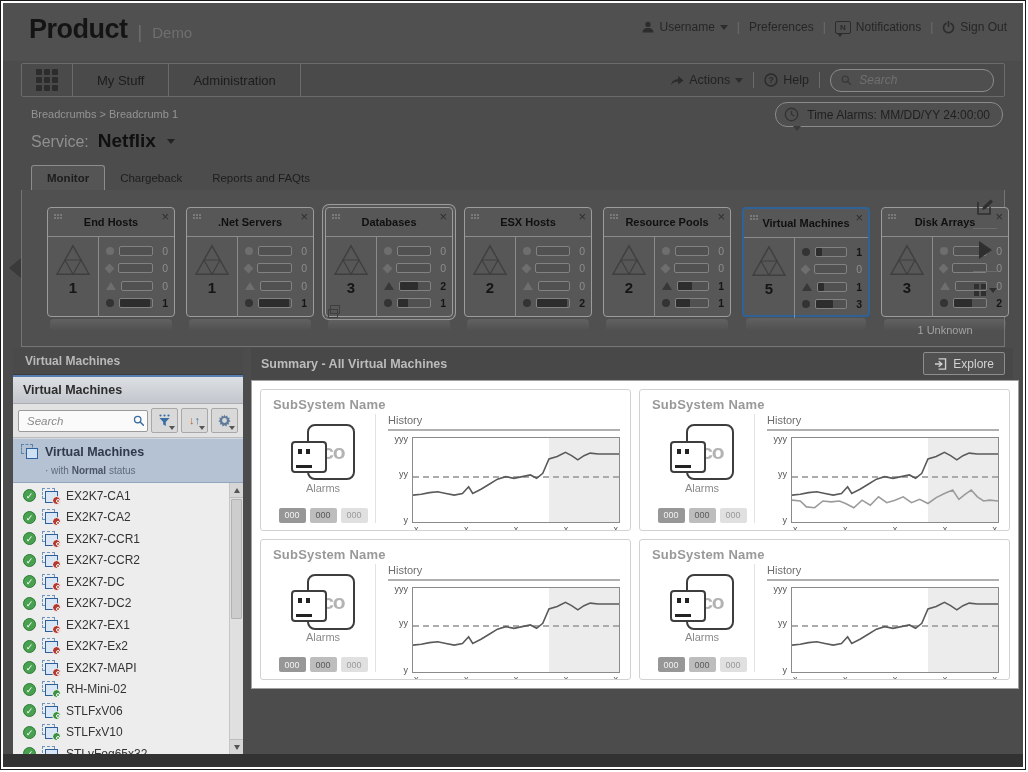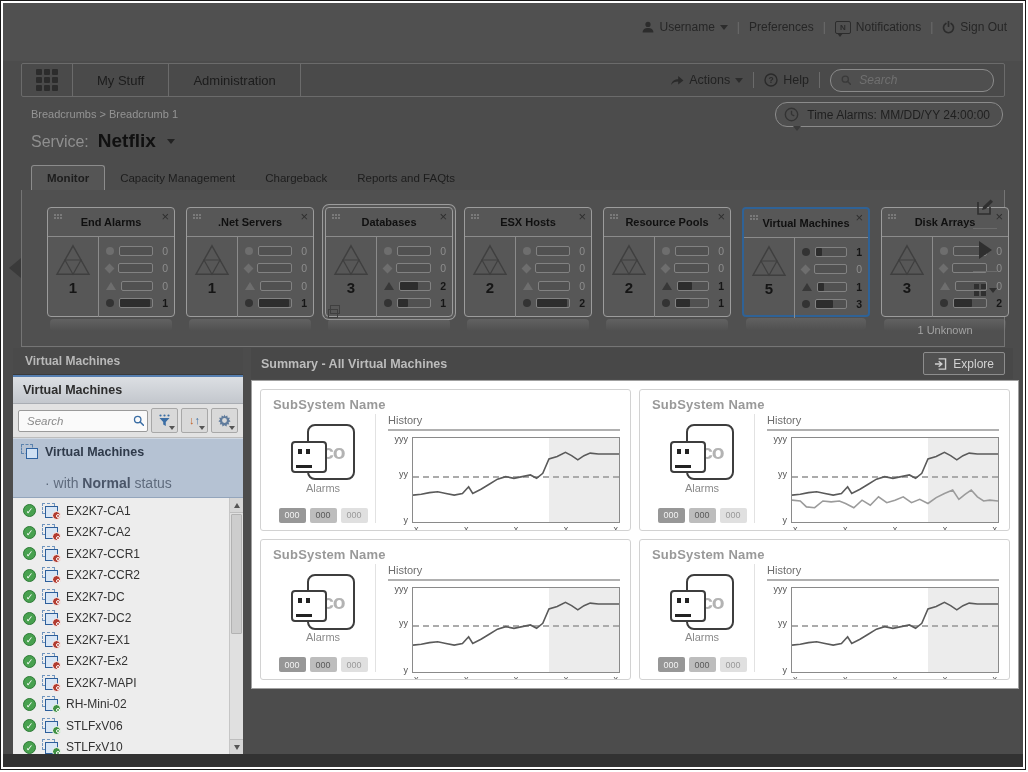--- a/index.html
+++ b/index.html
@@ -99,21 +99,21 @@
   .sb-search input{border:none;outline:none;background:transparent;width:100%;font-size:11.5px;font-style:italic;color:#555;font-family:"Liberation Sans",sans-serif;}
   .sb-search input::placeholder{color:#8a8a8a;font-style:italic;}
   .sb-btn{width:26px;height:23px;background:#d9d9d9;border:1px solid #a8a8a8;border-radius:2px;display:flex;align-items:center;justify-content:center;gap:1px;position:relative;}
   .sb-btn .mini-caret{width:0;height:0;border-left:3px solid transparent;border-right:3px solid transparent;border-top:4px solid #555;position:absolute;right:2px;bottom:2px;}
   .sort-ic{font-size:11px;font-weight:bold;line-height:1;}
   .sort-ic .dn{color:#c2622a;}
   .sort-ic .up{color:#3b6ea5;}
   .root-row{background:#b5c2d3;border-top:1px solid #d0d8e2;border-bottom:1px solid #93a5bc;padding:5px 8px 6px 8px;flex:none;}
   .root-line1{display:flex;align-items:center;gap:7px;}
   .root-label{font-size:12.5px;font-weight:bold;color:#2f3a4a;}
-  .root-line2{font-size:14px;color:#5f6b7d;padding-left:24px;margin-top:16px;}
+  .root-line2{font-size:10px;color:#5f6b7d;padding-left:24px;margin-top:6px;}
   .root-line2 b{color:#4a5568;}
   .layered-ic{position:relative;width:17px;height:15px;flex:none;}
   .layered-ic .back{position:absolute;left:0;top:0;width:10px;height:8px;border:1px dashed #5b82ad;}
   .layered-ic .front{position:absolute;right:0;bottom:0;width:10px;height:9px;border:1px solid #2e62a0;background:#cfe0f3;}
   .vm-list{flex:1;position:relative;background:#ededed;overflow:hidden;}
   .vm-items{position:absolute;left:0;top:2px;right:14px;}
   .vm-row{height:21.5px;display:flex;align-items:center;gap:6px;padding-left:10px;font-size:12px;color:#333;}
   .chk{width:13px;height:13px;border-radius:50%;background:#48a14f;border:1px solid #2c7a35;color:#fff;font-size:9px;line-height:13px;text-align:center;flex:none;box-sizing:border-box;}
   .vm-ic{position:relative;width:18px;height:16px;flex:none;}
   .vm-ic .back{position:absolute;left:0;top:0;width:11px;height:9px;border:1px dashed #6f94be;}
@@ -173,20 +173,25 @@
 
   .bottom-strip{position:absolute;left:0;right:0;bottom:0;height:13px;background:#323232;}
 </style>
 </head>
 <body>
 
 <div class="frame">
 <div class="page">
 
   <div class="app-header">
+    <div class="brand">
+      <span class="product">Product</span>
+      <span class="bar">|</span>
+      <span class="env">Demo</span>
+    </div>
     <div class="user-links">
       <span class="ulink">
         <svg class="icon-svg" width="12" height="12" viewBox="0 0 12 12">
               <circle cx="6" cy="3.4" r="2.6" fill="#2c2c2c"></circle>
               <path d="M0.6 11.6 C0.6 8.4 3 7 6 7 C9 7 11.4 8.4 11.4 11.6 Z" fill="#2c2c2c"></path>
             </svg>
         <span>Username</span>
         <span class="caret-down"></span>
       </span>
       <span class="sep">|</span>
@@ -268,32 +273,31 @@
   </div>
 
   <div class="service-row">
     <span class="service-label">Service:</span>
     <span class="service-name">Netflix</span>
     <span class="caret-down"></span>
   </div>
 
   <div class="tabs" id="tabs">
         <div class="tab active">Monitor</div>
-        <div class="tab">Capacity Management</div>
         <div class="tab">Chargeback</div>
         <div class="tab">Reports and FAQts</div>
       </div>
 
   <div class="carousel">
     <div class="cards-track" id="cards-track">
           <div class="card-slot">
             <div class="tile">
               <div class="tile-head">
                 <span class="grip"></span>
-                <span class="tile-title">End Alarms</span>
+                <span class="tile-title">End Hosts</span>
                 <span class="tile-close">×</span>
               </div>
               <div class="tile-body">
                 <div class="tile-left">
                   <svg width="36" height="32" viewBox="0 0 40 36">
                     <path d="M20 2 L38 34 L2 34 Z" fill="none" stroke="#3f3f3f" stroke-width="1.6"></path>
                     <path d="M11 18 L29 18 L20 34 Z" fill="none" stroke="#3f3f3f" stroke-width="1.3"></path>
                   </svg>
                   <span class="tile-count">1</span>
                 </div>

